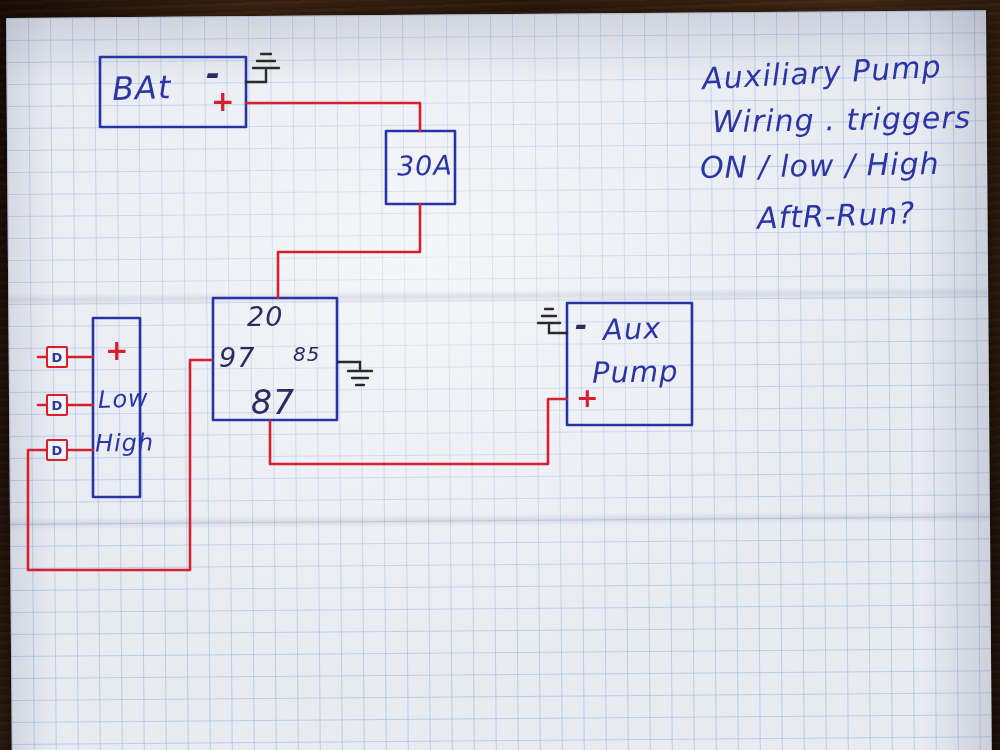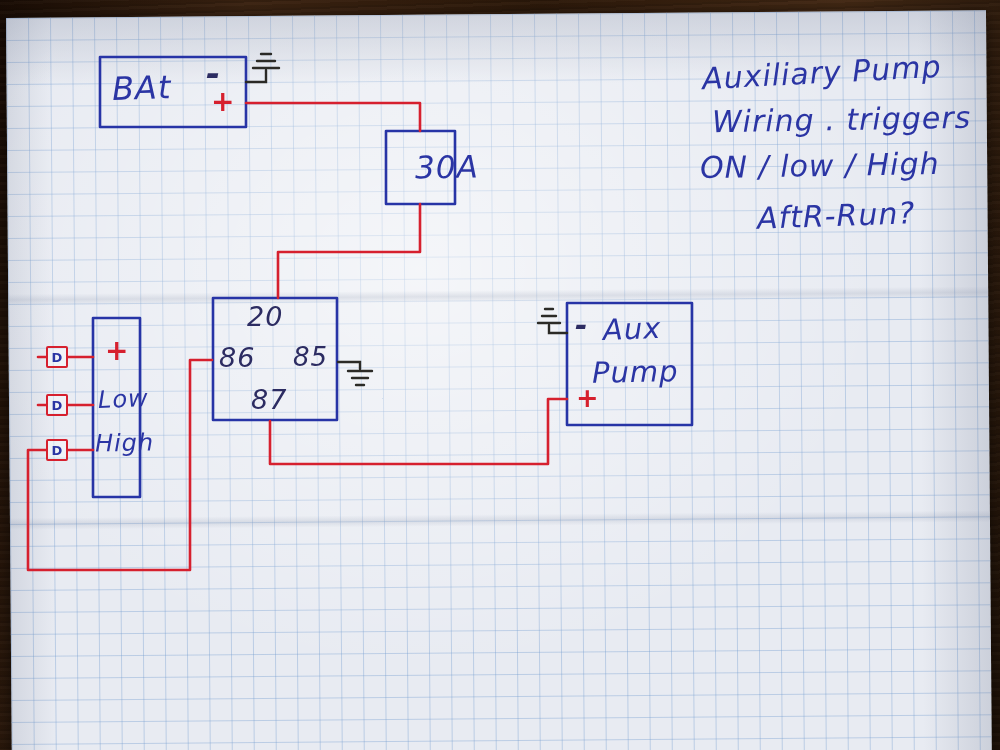--- a/index.html
+++ b/index.html
@@ -128,26 +128,26 @@
     <span>D</span>
   </div>
   <div class="plug" style="left:46px; top:439px">
     <span>D</span>
   </div>
 
   <div class="lbl blue" style="left:112px; top:72px; font-size:32px; transform:rotate(-2deg)">BAt</div>
   <div class="lbl navy bold" style="left:206px; top:56px; font-size:34px">-</div>
   <div class="lbl red bold" style="left:211px; top:88px; font-size:28px">+</div>
 
-  <div class="lbl blue" style="left:415px; top:152px; font-size:31px; transform:rotate(-1deg)">30A</div>
+  <div class="lbl blue" style="left:397px; top:152px; font-size:27px; transform:rotate(-1deg)">30A</div>
 
   <div class="lbl navy" style="left:247px; top:303px; font-size:27px">20</div>
-  <div class="lbl navy" style="left:219px; top:344px; font-size:27px">86</div>
-  <div class="lbl navy" style="left:293px; top:344px; font-size:26px">85</div>
-  <div class="lbl navy" style="left:251px; top:386px; font-size:27px">87</div>
+  <div class="lbl navy" style="left:219px; top:344px; font-size:27px">97</div>
+  <div class="lbl navy" style="left:293px; top:344px; font-size:20px">85</div>
+  <div class="lbl navy" style="left:251px; top:386px; font-size:33px">87</div>
 
   <div class="lbl red bold" style="left:105px; top:337px; font-size:28px">+</div>
   <div class="lbl blue" style="left:98px; top:387px; font-size:24px; transform:rotate(-2deg)">Low</div>
   <div class="lbl blue" style="left:95px; top:431px; font-size:24px; transform:rotate(-1deg)">High</div>
 
   <div class="lbl navy bold" style="left:575px; top:311px; font-size:30px">-</div>
   <div class="lbl blue" style="left:603px; top:315px; font-size:29px; transform:rotate(-2deg)">Aux</div>
   <div class="lbl blue" style="left:592px; top:358px; font-size:29px; transform:rotate(-1deg)">Pump</div>
   <div class="lbl red bold" style="left:576px; top:384px; font-size:27px">+</div>
 

